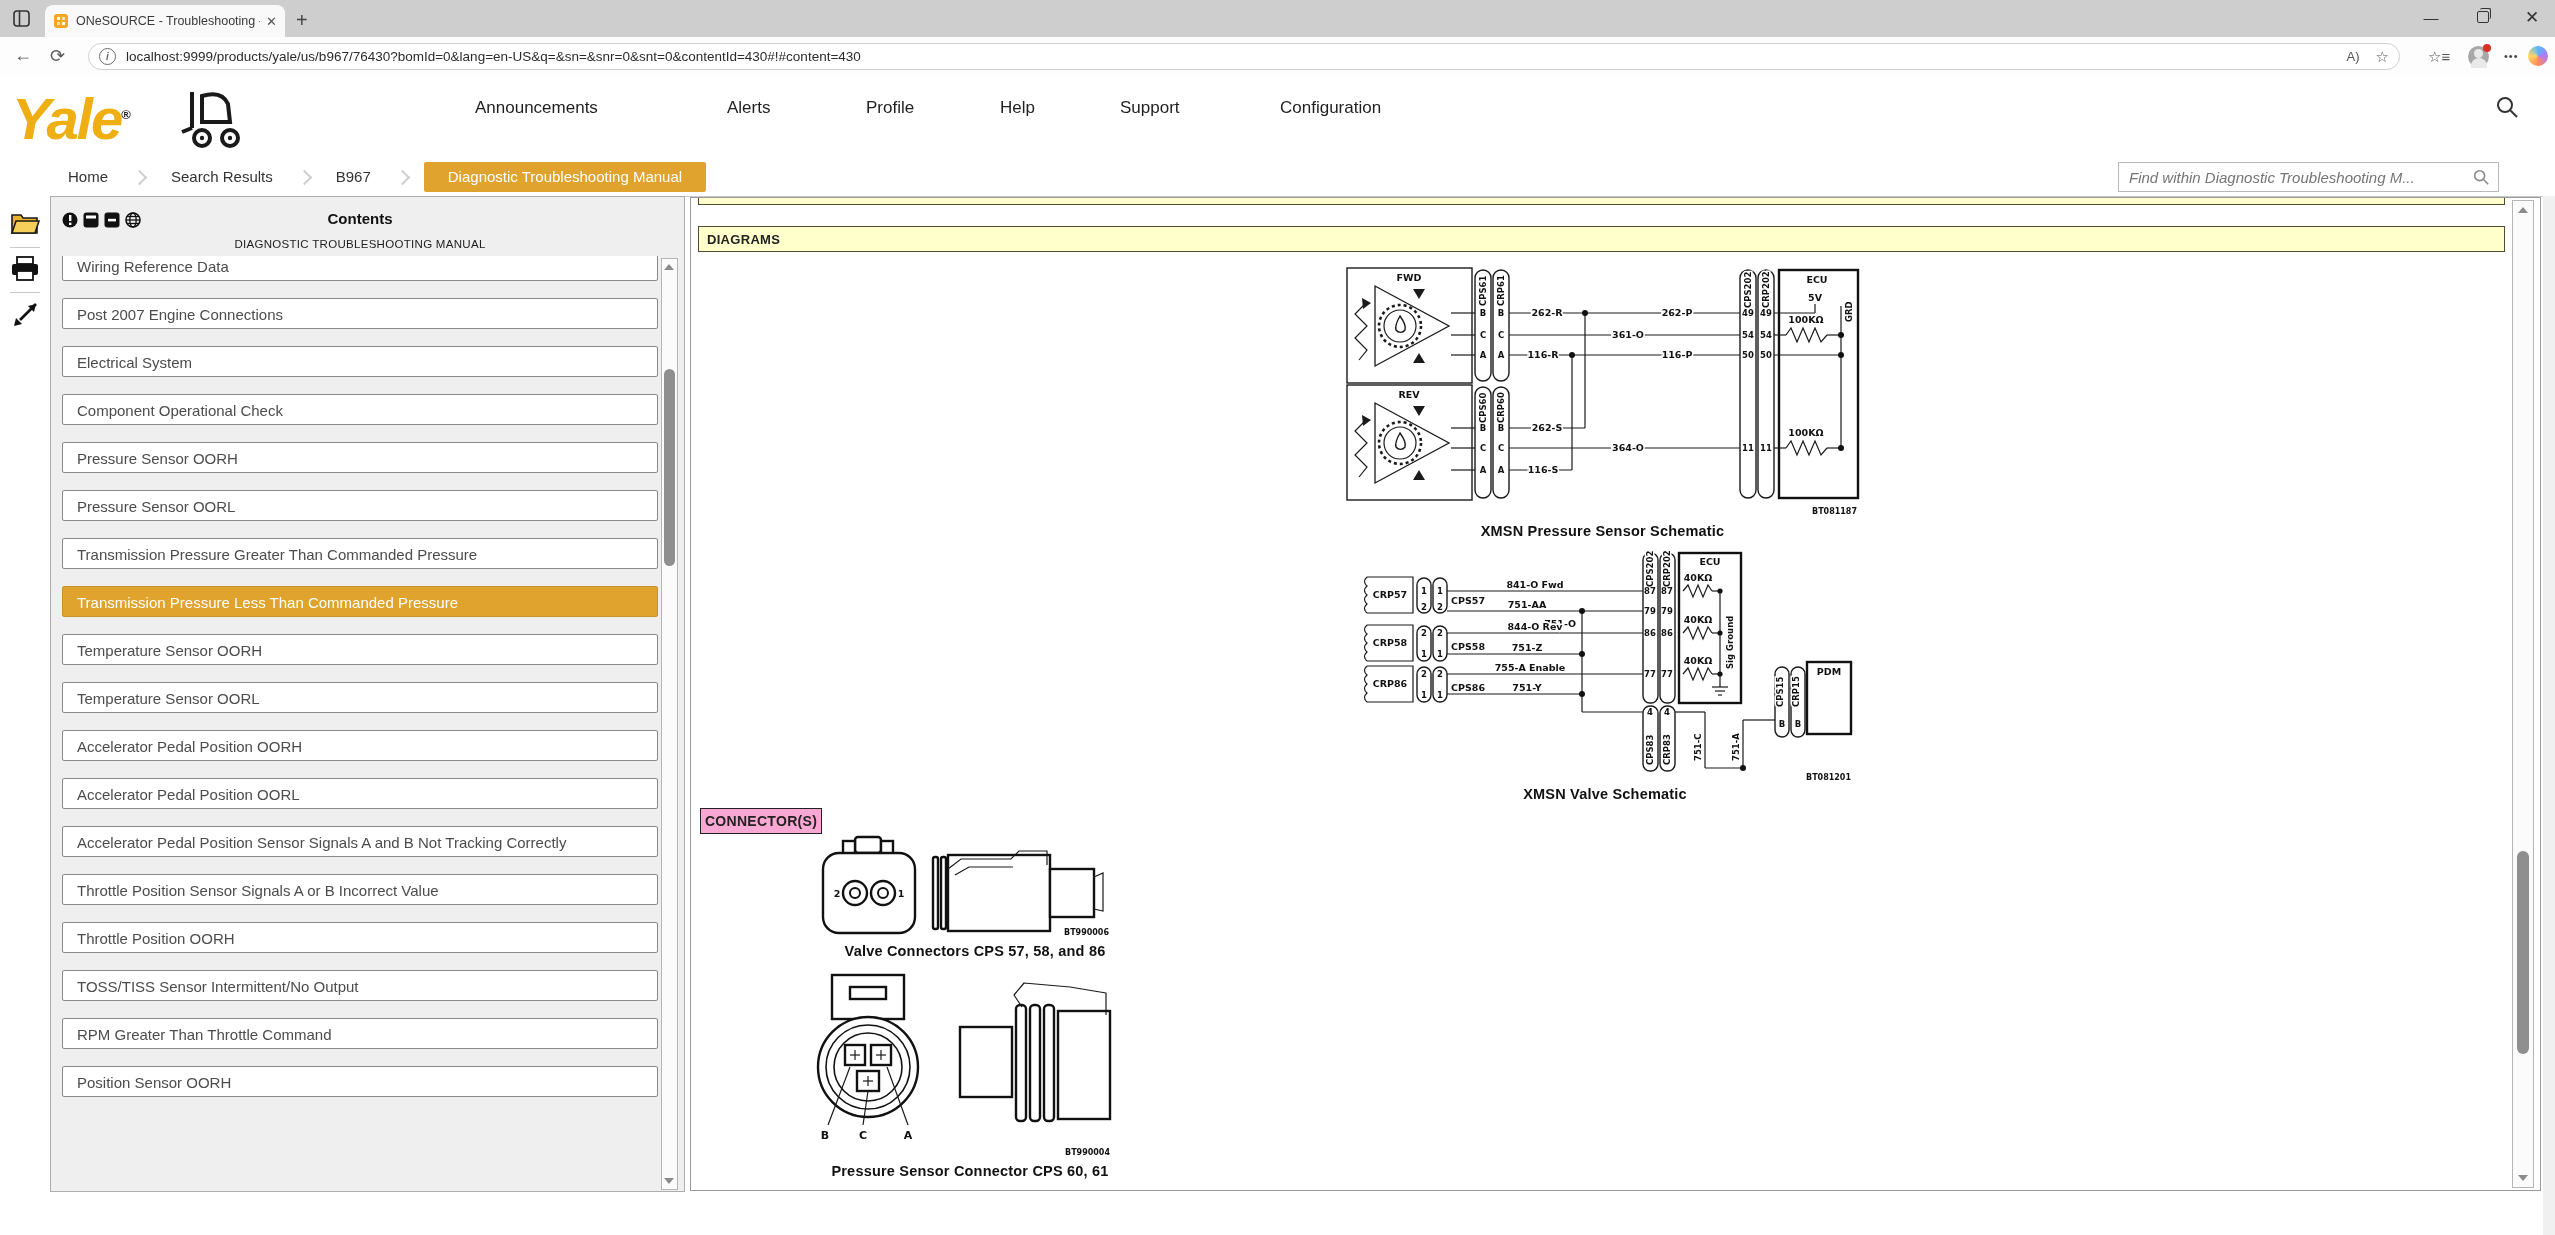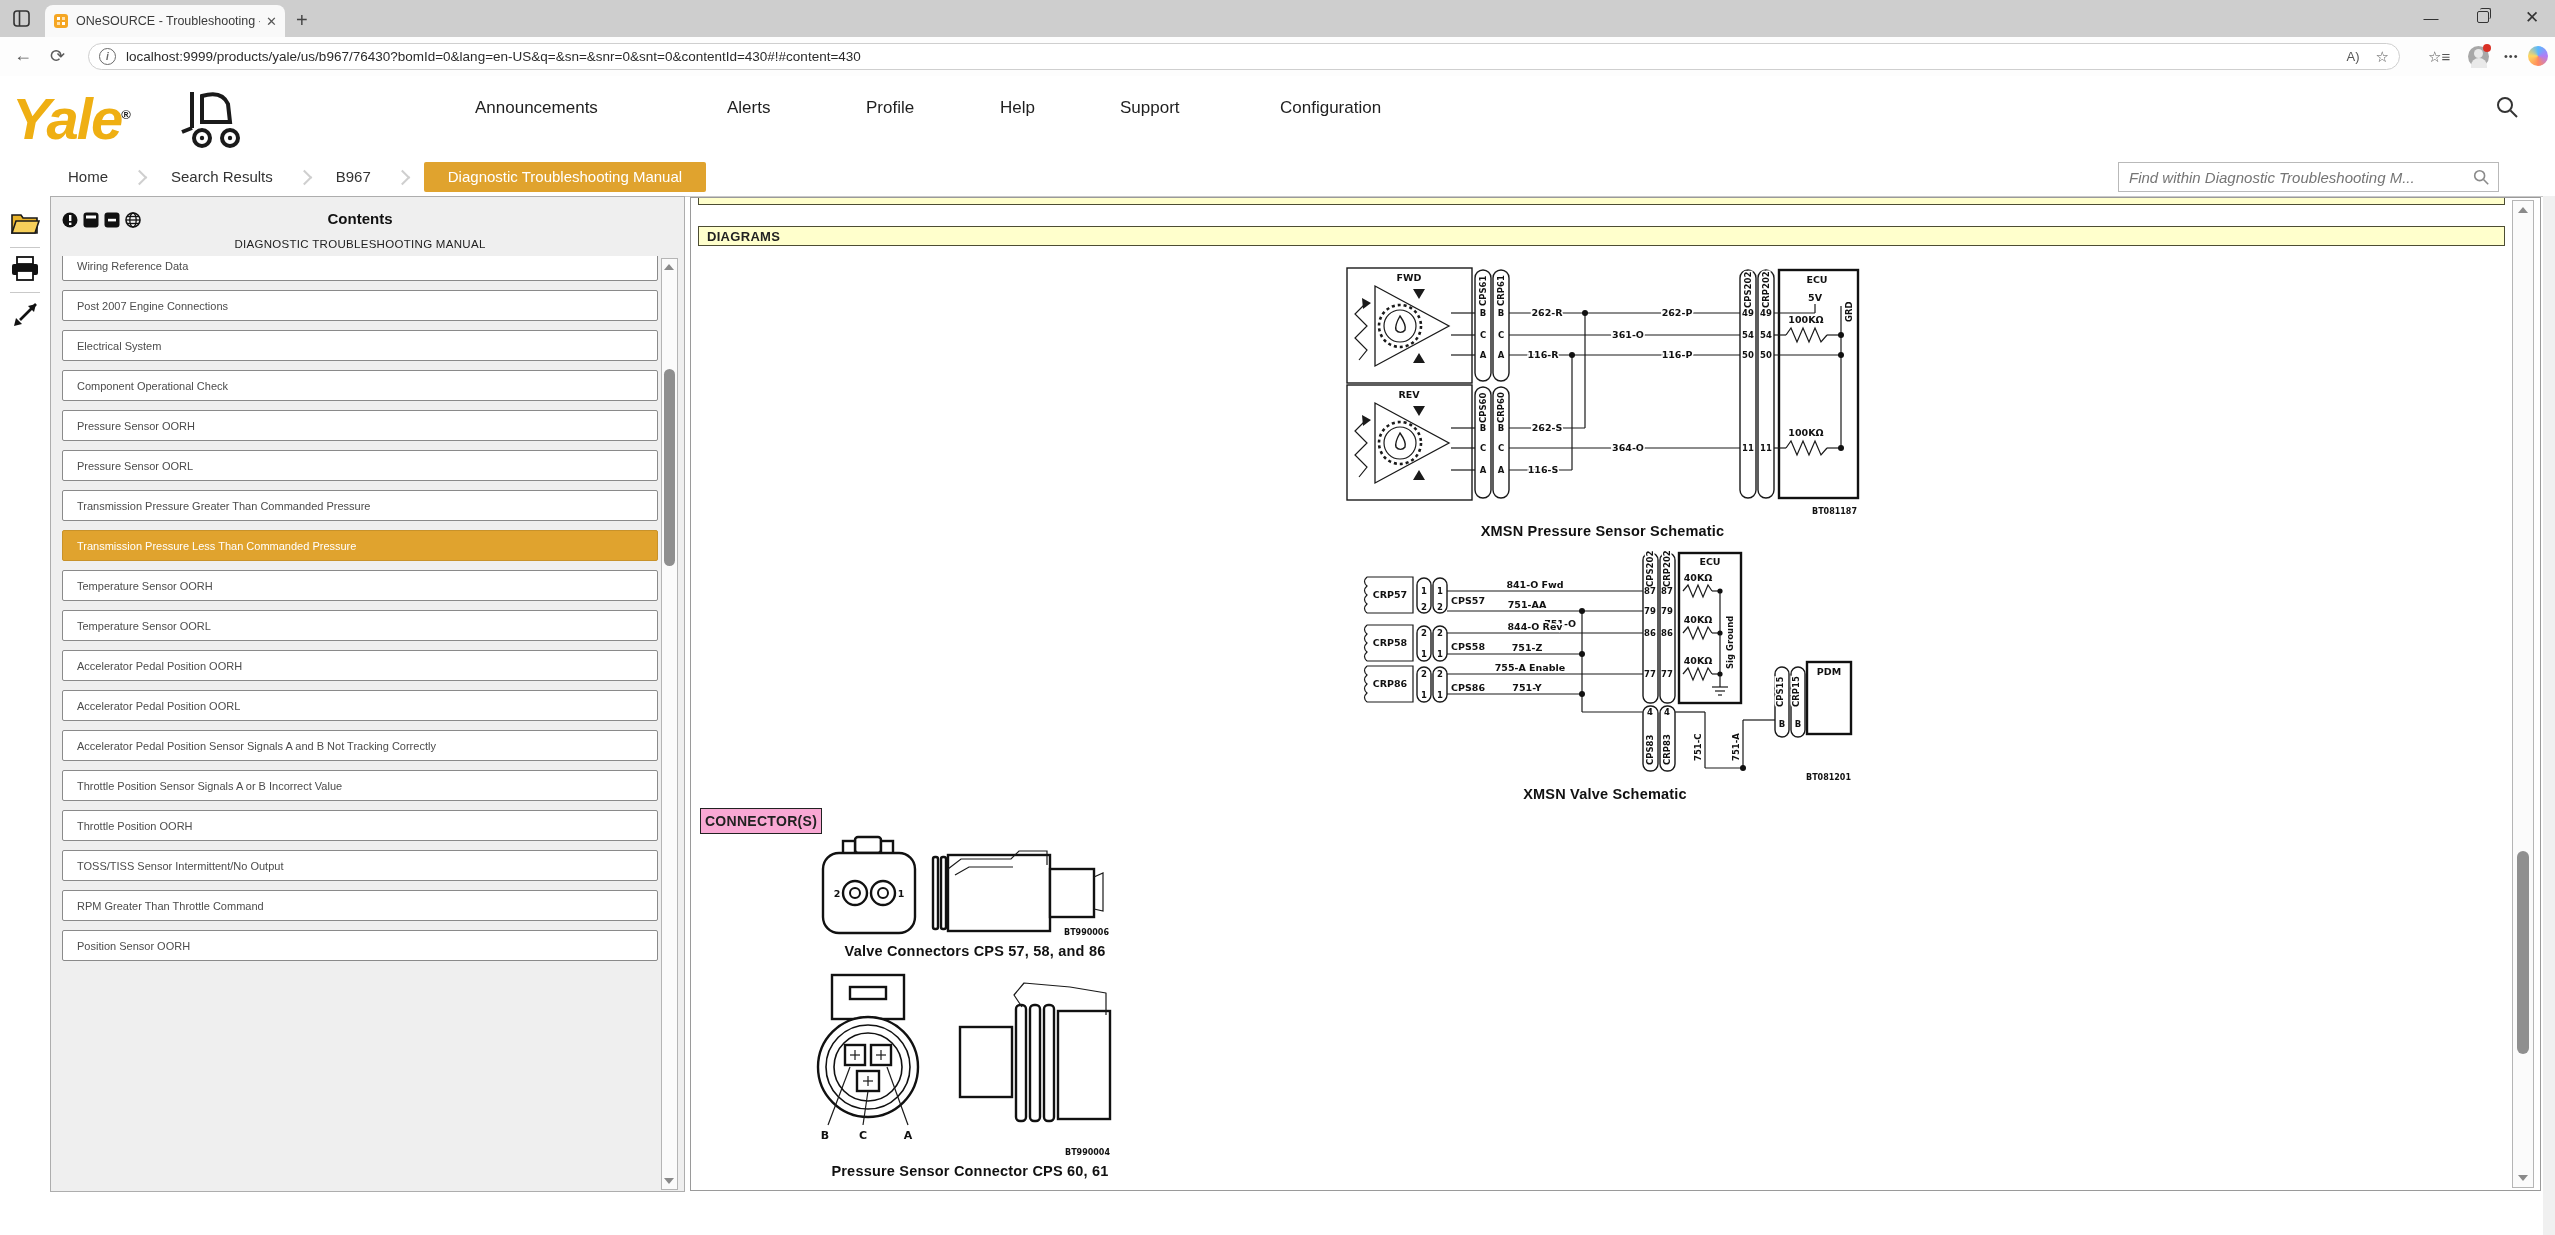--- a/index.html
+++ b/index.html
@@ -37,21 +37,21 @@
   .crumb-sep{width:9px;height:9px;border-top:2px solid #cfcfcf;border-right:2px solid #cfcfcf;transform:rotate(45deg);margin-top:10px;}
   .findbox{left:2118px;top:162px;width:381px;height:30px;border:1px solid #b9b9b9;background:#fff;display:flex;align-items:center;box-sizing:border-box;padding:0 8px;}
   .findbox input{border:none;outline:none;flex:1;font-style:italic;font-size:15px;color:#888;font-family:"Liberation Sans",sans-serif;background:transparent;}
   
   .toolstrip-divider{left:10px;width:30px;height:1px;background:#c9c9c9;}
   
   .contents-panel{left:50px;top:196px;width:635px;height:996px;background:#efefef;border:1px solid #adadad;box-sizing:border-box;}
   .contents-title{font-size:15px;font-weight:bold;color:#111;text-align:center;}
   .contents-subtitle{font-size:11.5px;color:#222;text-align:center;letter-spacing:.3px;}
   .side-list{left:62px;top:256px;width:596px;height:934px;overflow:hidden;}
-  .side-item{height:31px;line-height:31px;border:1px solid #8a8a8a;border-radius:2px;background:#fff;color:#4c4c4c;font-size:11px;padding-left:14px;margin-bottom:9px;box-sizing:border-box;white-space:nowrap;overflow:hidden;}
+  .side-item{height:31px;line-height:31px;border:1px solid #8a8a8a;border-radius:2px;background:#fff;color:#4c4c4c;font-size:15px;padding-left:14px;margin-bottom:17px;box-sizing:border-box;white-space:nowrap;overflow:hidden;}
   .side-item:first-child{margin-top:-6px;}
   .side-item.selected{background:#e0a32e;border-color:#c8922a;color:#fff;}
   
   .sb-track{background:#fbfbfb;border:1px solid #b5b5b5;box-sizing:border-box;}
   .sb-thumb{position:absolute;left:2px;border-radius:6px;background:#8f8f8f;}
   .tri-up{width:0;height:0;border-left:5px solid transparent;border-right:5px solid transparent;border-bottom:6px solid #8a8a8a;}
   .tri-down{width:0;height:0;border-left:5px solid transparent;border-right:5px solid transparent;border-top:6px solid #8a8a8a;}
   
   .content-panel{left:690px;top:197px;width:1851px;height:994px;background:#fff;border:1px solid #9a9a9a;box-sizing:border-box;overflow:hidden;}
   .section-bar{background:#ffffcc;border:1px solid #4d4d33;box-sizing:border-box;font-size:13px;font-weight:bold;color:#222;letter-spacing:.3px;padding-left:8px;display:flex;align-items:center;}
@@ -222,21 +222,21 @@
     <div class="sb-thumb" style="top:110px;height:197px;width:11px;"></div>
     <div class="tri-down" style="position:absolute;left:2px;bottom:5px;"></div>
   </div>
 
   <div class="abs content-panel"></div>
 
   <div class="abs" style="left:698px;top:198px;width:1807px;height:8px;overflow:hidden;">
     <div class="section-bar" style="position:absolute;left:0;top:-19px;width:1807px;height:26px;">POSSIBLE CAUSES</div>
   </div>
 
-  <div class="abs section-bar" style="left:698px;top:226px;width:1807px;height:20px;">DIAGRAMS</div>
+  <div class="abs section-bar" style="left:698px;top:226px;width:1807px;height:26px;">DIAGRAMS</div>
 
   <svg class="abs" style="left:1345px;top:262px;" width="515" height="258" viewBox="0 0 515 258">
 
     <rect class="shape" x="2" y="6" width="125" height="115"></rect>
     <rect class="shape" x="2" y="123" width="125" height="115"></rect>
     <text x="64" y="19" text-anchor="middle">FWD</text>
     <text x="64" y="136" text-anchor="middle">REV</text>
 
     <polygon points="30,24 30,104 104,64" fill="none" stroke="#1a1a1a" stroke-width="1.3"></polygon>
     <polyline class="ln" points="14,98 22,88 10,76 22,64 10,52 20,42"></polyline>

